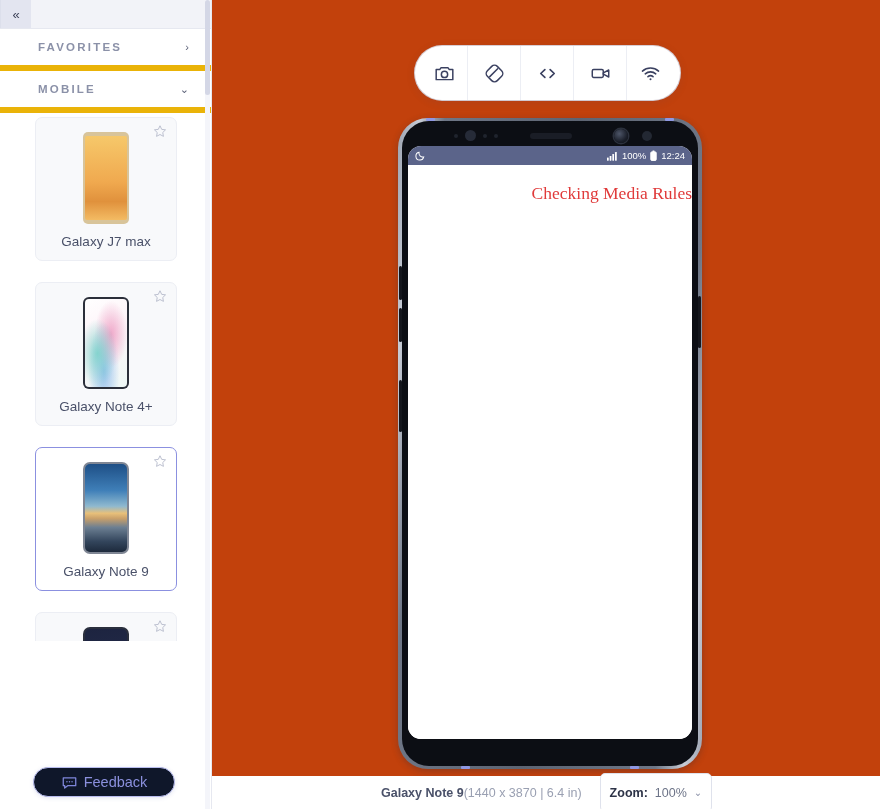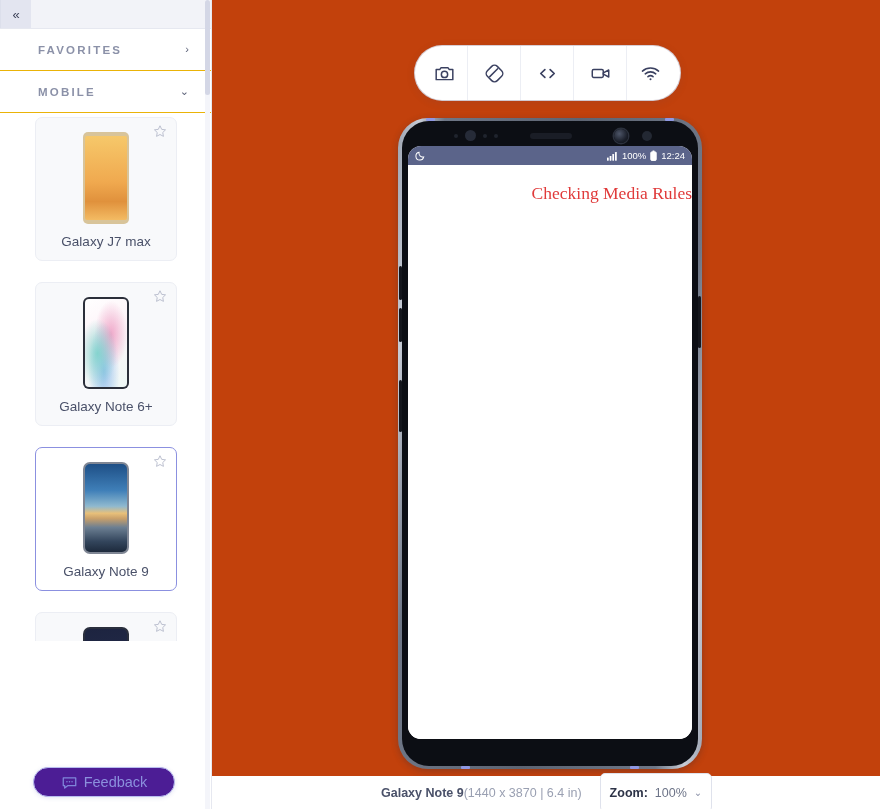--- a/index.html
+++ b/index.html
@@ -51,21 +51,21 @@
     color: #3d4258;
     font-size: 13px;
     cursor: pointer;
     border-left: 1px solid #dcdfeb;
   }
 
   .section-header {
     display: flex; align-items: center; justify-content: space-between;
     height: 42px;
     padding: 0 22px 0 38px;
-    border-bottom: 1px solid #eab308;
+    border-bottom: 6px solid #eab308;
     cursor: pointer;
     background: #fff;
   }
   .section-title {
     font-size: 11.5px;
     letter-spacing: 2.2px;
     font-weight: bold;
     color: #8b91a8;
   }
   .section-chevron { color: #5b6178; font-size: 11px; line-height: 1; }
@@ -176,21 +176,21 @@
     width: 5px; height: 95px;
     background: #d4d7e6;
     border-radius: 3px;
     cursor: pointer;
   }
 
   .feedback-btn {
     position: absolute;
     left: 33px; bottom: 12px;
     width: 142px; height: 30px;
-    background: #4c1d95;
+    background: #0f172a;
     border: 1.5px solid #b9bdef;
     border-radius: 16px;
     display: flex; align-items: center; justify-content: center;
     gap: 6px;
     cursor: pointer;
     box-shadow: 0 1px 4px rgba(90,100,180,.16);
   }
   .feedback-icon { width: 17px; height: 17px; color: #7f86da; }
   .feedback-icon svg { display: block; width: 17px; height: 17px; }
   .feedback-label { font-size: 14.5px; color: #8b90dd; }
@@ -368,21 +368,21 @@
 
         <div class="device-card">
           <span class="fav-star">
             <svg viewBox="0 0 24 24" fill="none" stroke="currentColor" stroke-width="1.5">
               <polygon points="12,3 14.9,9.2 21.5,10 16.7,14.6 17.9,21.2 12,18 6.1,21.2 7.3,14.6 2.5,10 9.1,9.2"></polygon>
             </svg>
           </span>
           <div class="device-thumb thumb-n10">
             <div class="scr"></div>
           </div>
-          <div class="device-name">Galaxy Note 6+</div>
+          <div class="device-name">Galaxy Note 4+</div>
         </div>
 
         <div class="device-card selected">
           <span class="fav-star">
             <svg viewBox="0 0 24 24" fill="none" stroke="currentColor" stroke-width="1.5">
               <polygon points="12,3 14.9,9.2 21.5,10 16.7,14.6 17.9,21.2 12,18 6.1,21.2 7.3,14.6 2.5,10 9.1,9.2"></polygon>
             </svg>
           </span>
           <div class="device-thumb thumb-n9">
             <div class="scr"></div>

